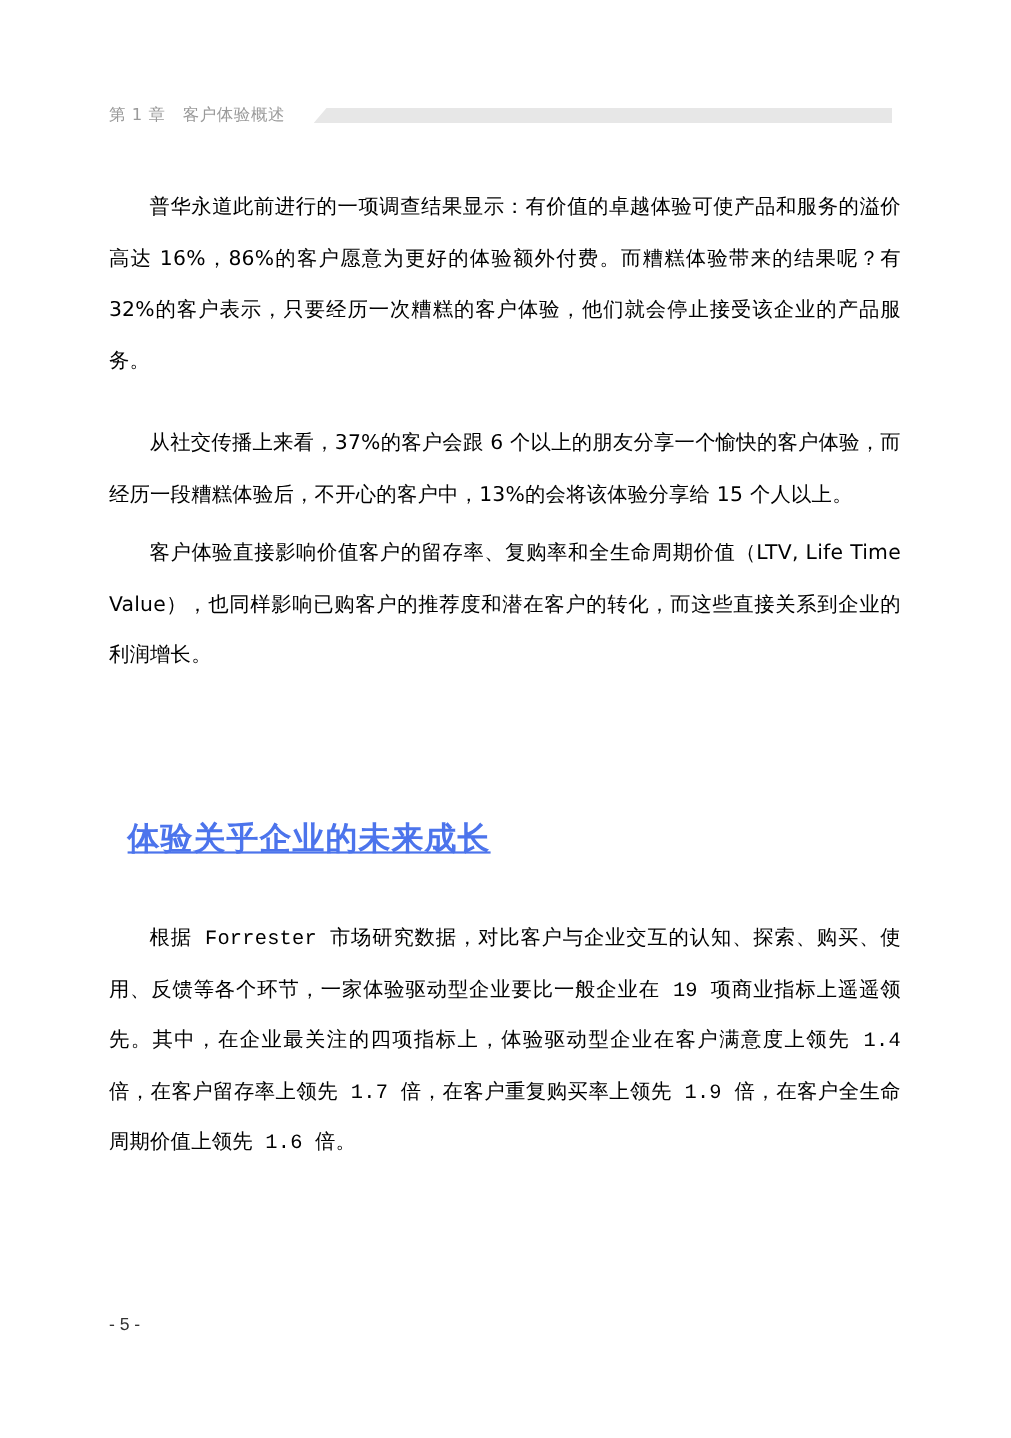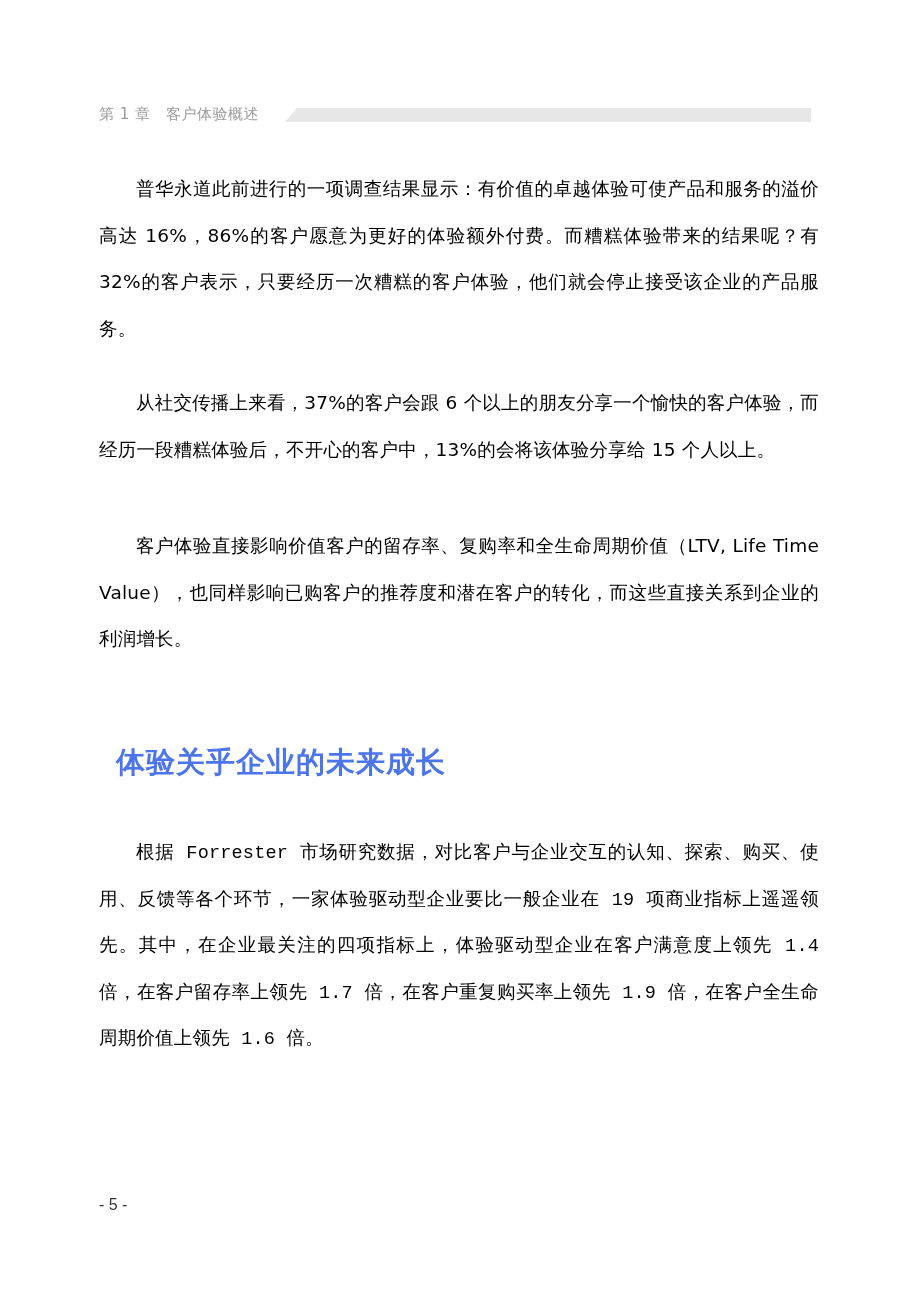--- a/index.html
+++ b/index.html
@@ -14,21 +14,20 @@
       overflow: hidden;
       font-family: "DejaVu Sans", "Liberation Sans", sans-serif;
       color: #2b2b2b;
     }
     .running-header {
       position: absolute;
       left: 99px;
       top: 94px;
       width: 712px;
       height: 22px;
-      margin-top: 10px;
     }
     .running-header .chapter-label {
       position: absolute;
       left: 0;
       top: 1px;
       font-size: 15px;
       color: #9a9a9a;
       letter-spacing: 0.5px;
       white-space: nowrap;
     }
@@ -48,21 +47,21 @@
       font-size: 18.5px;
       line-height: 46.5px;
       color: #000000;
       text-align: justify;
       text-indent: 37px;
       margin: 0;
       letter-spacing: 0.2px;
     }
     #para1 { top: 166px; }
     #para2 { top: 380px; }
-    #para3 { top: 523px; }
+    #para3 { top: 480px; }
     #para4 { top: 831px; font-family: Liberation Mono, monospace; }
 
     .section-heading {
       position: absolute;
       left: 102px;
       top: 732px;
       height: 62px;
       display: flex;
       align-items: center;
     }
@@ -102,20 +101,21 @@
       padding-right: 4px;
       box-sizing: border-box;
     }
     .section-title {
       margin-left: 14px;
       font-size: 29px;
       font-weight: bold;
       color: #4c74ec;
       letter-spacing: 1px;
       white-space: nowrap;
+      text-decoration: underline;
     }
     .page-number {
       position: absolute;
       left: 99px;
       top: 1196px;
       font-size: 16px;
       color: #333333;
       font-family: "Liberation Sans", sans-serif;
     }
   </style>

